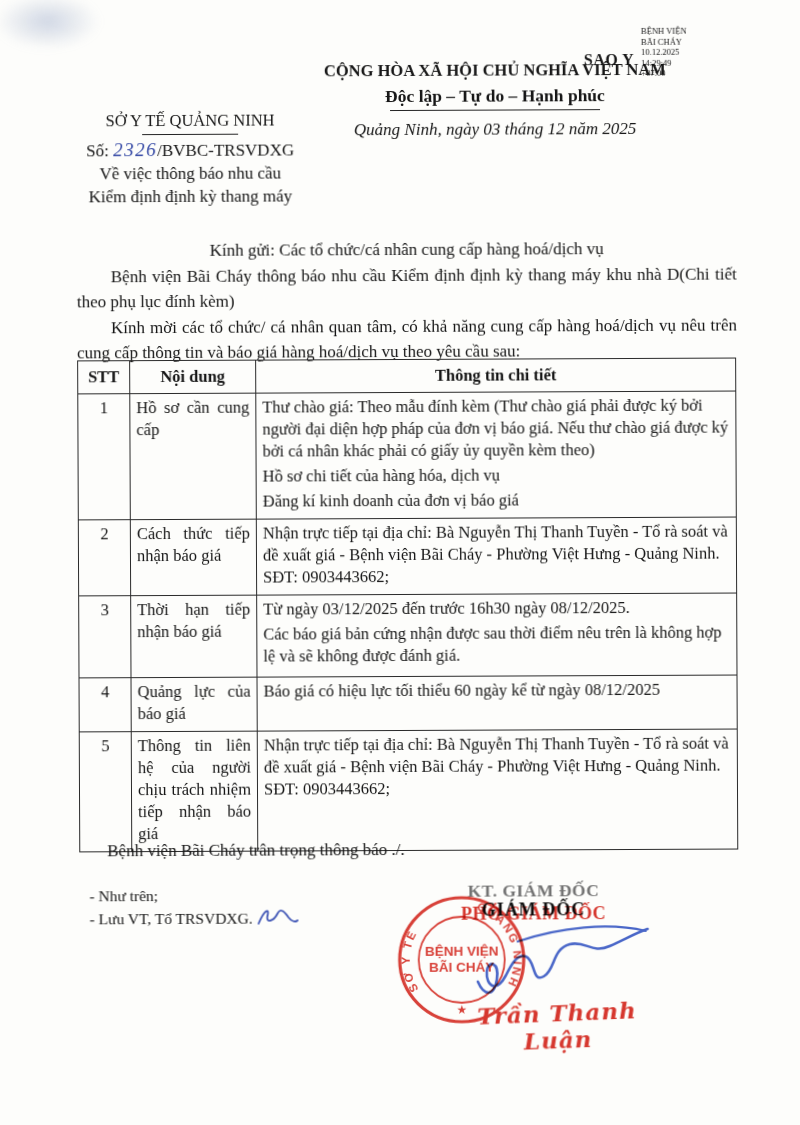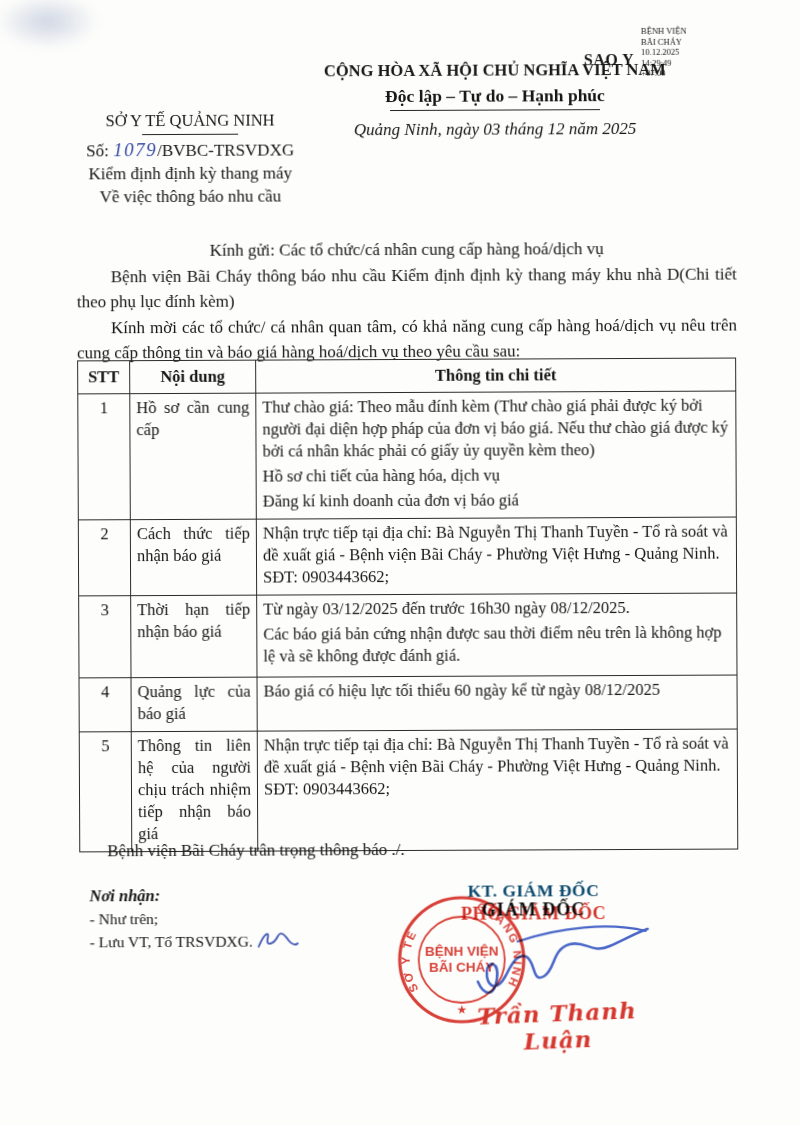--- a/index.html
+++ b/index.html
@@ -56,21 +56,21 @@
 
   .closing{left:106px;top:840px;font-size:17px;}
 
   
   .noi-nhan{left:88px;top:884px;font-size:15.5px;line-height:21px;}
   .nn-label{font-weight:bold;font-style:italic;font-size:16.5px;margin-bottom:2px;}
   .nn-item{white-space:nowrap;}
   .initial-svg{vertical-align:-6px;margin-left:2px;}
 
   
-  .sign-head1{left:432px;top:881px;width:200px;text-align:center;color:#0c4a6e;
+  .sign-head1{left:432px;top:881px;width:200px;text-align:center;color:#737373;
     font-weight:bold;font-size:17.5px;letter-spacing:.5px;}
   .sign-head2{left:422px;top:904px;width:220px;text-align:center;}
   .sh-red{display:block;color:#d6372e;font-weight:bold;font-size:18px;letter-spacing:.5px;}
   .sh-black{position:absolute;top:-4px;left:0;right:0;text-align:center;color:#121212;
     font-weight:bold;font-size:18px;letter-spacing:1px;mix-blend-mode:multiply;}
   .seal-svg{left:393px;top:893px;mix-blend-mode:multiply;opacity:.95;}
   .sig-svg{left:458px;top:910px;mix-blend-mode:multiply;}
   .signer-name{left:448px;top:1000px;width:215px;text-align:center;color:#d6372e;
     font-family:"DejaVu Serif",serif;font-style:italic;font-weight:bold;font-size:23px;
     letter-spacing:1px;transform:rotate(-2deg);}
@@ -91,24 +91,24 @@
         <span>14:29:49</span><br>
         <span>+07:00</span>
       </span>
     </div>
 
     <div class="abs hleft">
       <div>SỞ Y TẾ QUẢNG NINH</div>
       <div class="rule"></div>
       <div class="so-line">
         <span>Số:</span>
-        <span class="so-num">1079</span><span>/BVBC-TRSVDXG</span>
+        <span class="so-num">2326</span><span>/BVBC-TRSVDXG</span>
       </div>
+      <div class="subject">Về việc thông báo nhu cầu</div>
       <div class="subject">Kiểm định định kỳ thang máy</div>
-      <div class="subject">Về việc thông báo nhu cầu</div>
     </div>
 
     <div class="abs hright">
       <div class="hr1">CỘNG HÒA XÃ HỘI CHỦ NGHĨA VIỆT NAM</div>
       <div class="hr2">Độc lập – Tự do – Hạnh phúc</div>
       <div class="rule"></div>
       <div class="dateline">Quảng Ninh, ngày 03 tháng 12 năm 2025</div>
     </div>
 
     <div class="abs body-block">
@@ -168,21 +168,20 @@
             <td class="c-ct">
               <p>Nhận trực tiếp tại địa chỉ: Bà Nguyễn Thị Thanh Tuyền - Tổ rà soát và đề xuất giá - Bệnh viện Bãi Cháy - Phường Việt Hưng - Quảng Ninh. SĐT: 0903443662;</p>
             </td>
           </tr>
         </tbody>
     </table>
 
     <div class="abs closing">Bệnh viện Bãi Cháy trân trọng thông báo ./.</div>
 
     <div class="abs noi-nhan">
-      <div class="nn-label">Nơi nhận:</div>
       <div class="nn-item">- Như trên;</div>
       <div class="nn-item">
         <span>- Lưu VT, Tổ TRSVDXG.</span><svg class="initial-svg" width="44" height="24" viewBox="0 0 44 24">
             <path d="M4,18 C10,4 15,2 13,10 C11,18 19,16 23,8 C26,2 30,6 34,12 C37,16 41,17 43,15" fill="none" stroke="#3f55b5" stroke-width="1.8" stroke-linecap="round"></path>
           </svg>
       </div>
     </div>
 
     <div class="abs sign-head1">KT. GIÁM ĐỐC</div>
     <div class="abs sign-head2">

